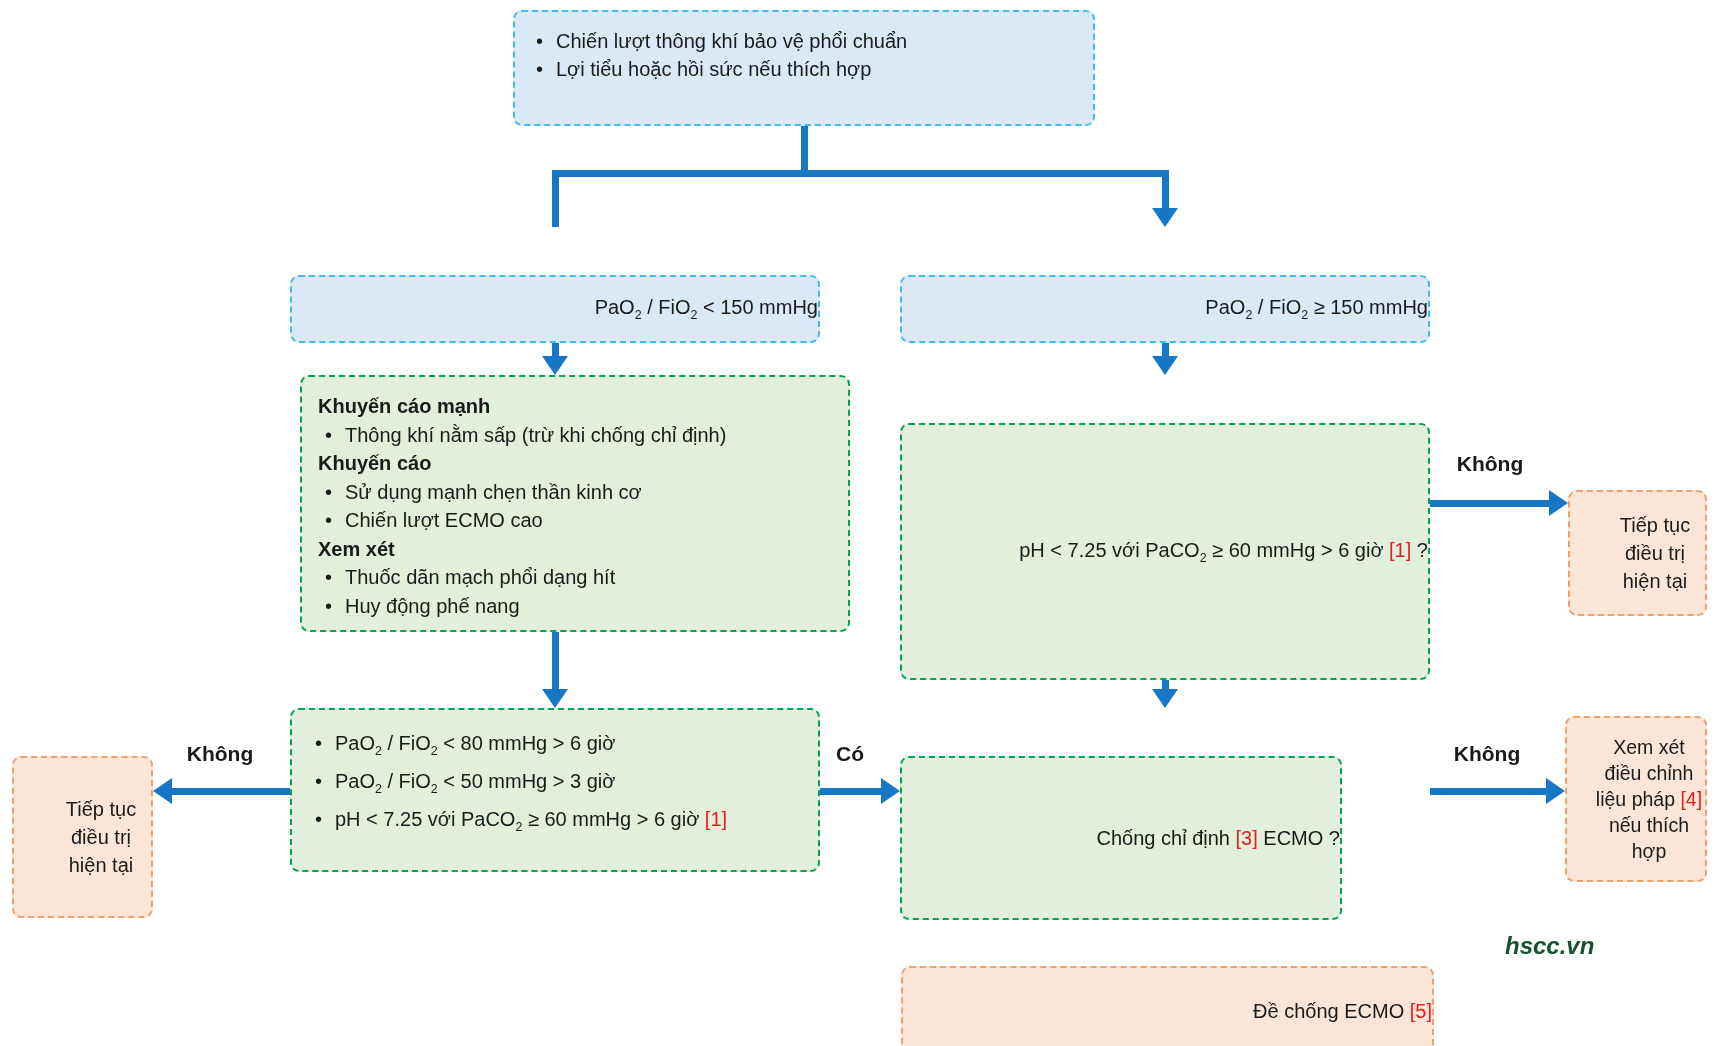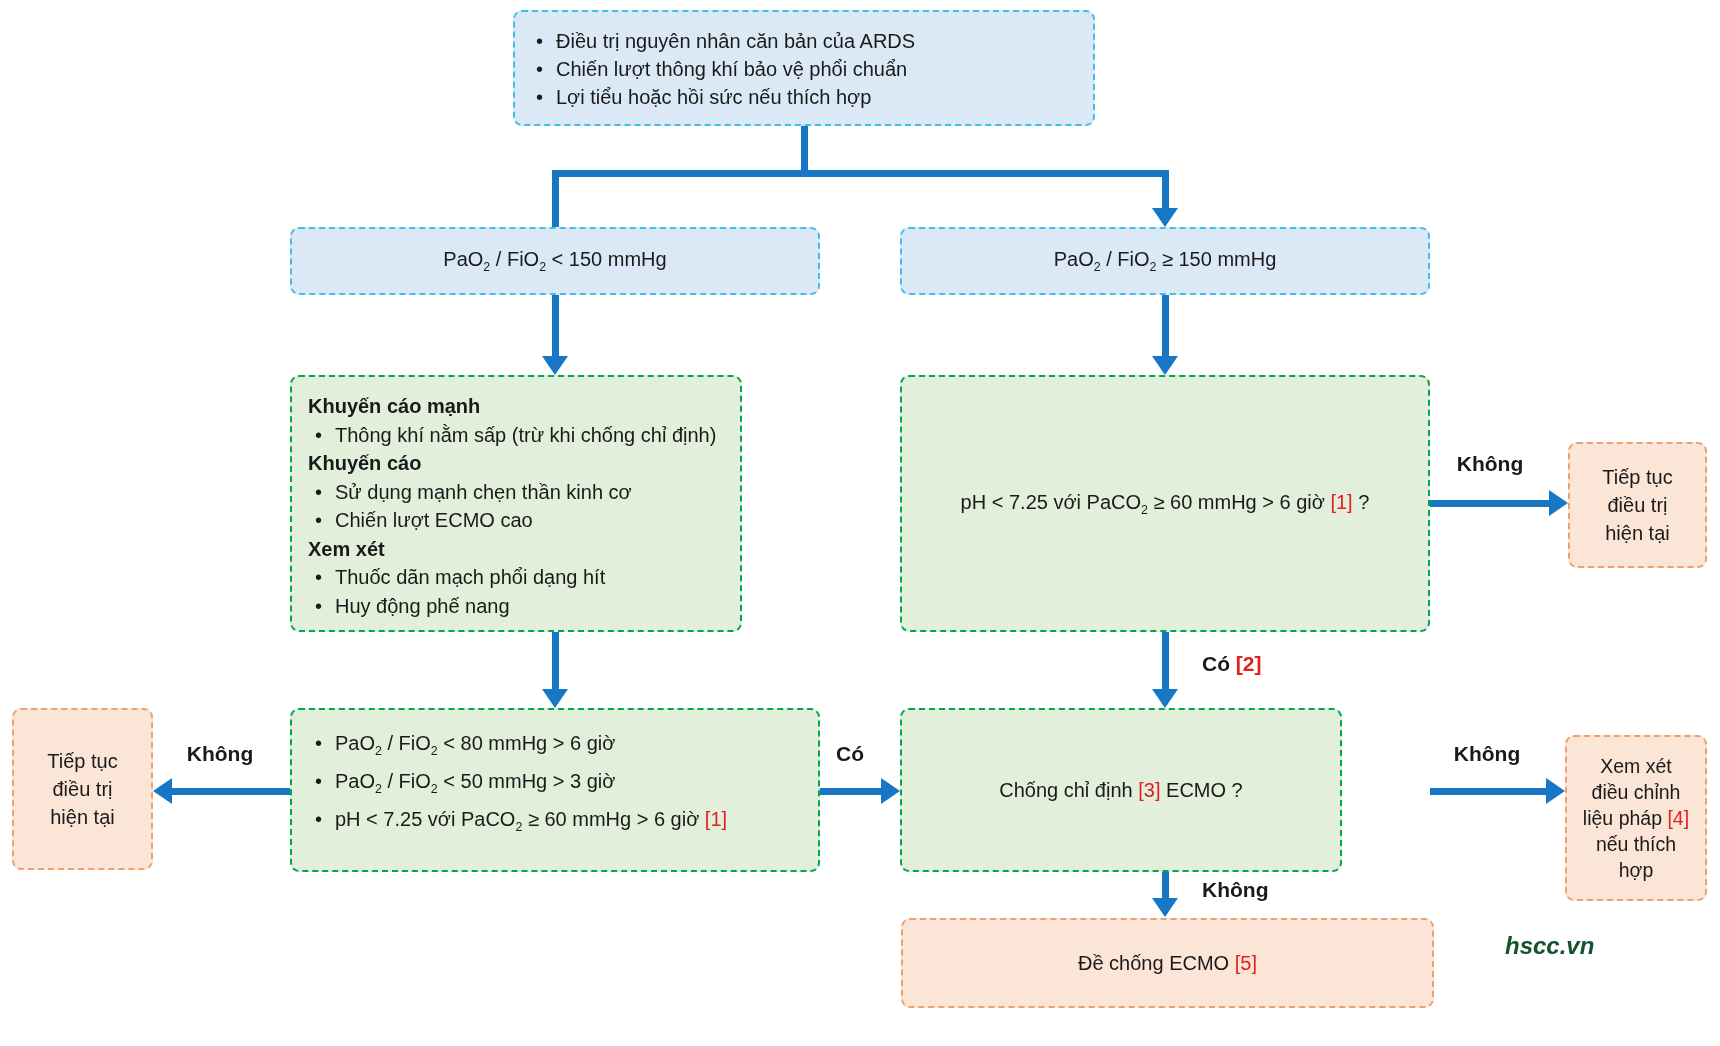--- a/index.html
+++ b/index.html
@@ -5,21 +5,21 @@
   html,body { margin:0; padding:0; background:#ffffff; }
   .canvas {
     position:relative; width:1720px; height:1046px; background:#ffffff;
     font-family:"Liberation Sans", sans-serif; color:var(--c-text,#1a1a1a);
     overflow:hidden;
   }
   .box { position:absolute; box-sizing:border-box; border-radius:9px; font-size:20px; }
   .blue   { background:var(--c-blue_fill,#dbe9f6);  border:2px dashed var(--c-blue_border,#41bee8); }
   .green  { background:var(--c-green_fill,#e2efda); border:2px dashed var(--c-green_border,#00a550); }
   .orange { background:var(--c-orange_fill,#fbe5d6);border:2px dashed var(--c-orange_border,#eda26d); }
-  .center { display:flex; align-items:center; justify-content:center; text-align:center; }
+  .center { display:flex; align-items:center; justify-content:flex-end; text-align:center;margin-top:48px; }
   .hd { font-weight:bold; }
   .li { position:relative; padding-left:27px; }
   .li::before { content:"•"; position:absolute; left:7px; }
   .red { color:var(--c-ref_red,#e32020); }
   .b { font-weight:bold; }
   sub { font-size:0.62em; }
   .line { position:absolute; background:var(--c-arrow,#1777c4); }
   .head { position:absolute; width:0; height:0; }
   .head.down  { border-left:13px solid transparent; border-right:13px solid transparent; border-top:19px solid var(--c-arrow,#1777c4); }
   .head.right { border-top:13px solid transparent; border-bottom:13px solid transparent; border-left:19px solid var(--c-arrow,#1777c4); }
@@ -68,35 +68,34 @@
 
   <div class="lbl" style="left:160px; top:742px; width:120px;">Không</div>
   <div class="lbl" style="left:822px; top:742px; width:56px;">Có</div>
   <div class="lbl" style="left:1434px; top:452px; width:112px;">Không</div>
   <div class="lbl" style="left:1202px; top:652px; width:110px; text-align:left;"><span class="b">Có </span><span class="red b">[2]</span></div>
   <div class="lbl" style="left:1431px; top:742px; width:112px;">Không</div>
   <div class="lbl" style="left:1202px; top:878px; width:110px; text-align:left;">Không</div>
 
   <div class="box blue" style="left:513px; top:10px; width:582px; height:116px;">
     <div class="pad-lines" style="padding-left:14px;">
-      <div class="li">Điều trị nguyên nhân căn bản của ARDS</div>
       <div class="li">Chiến lượt thông khí bảo vệ phổi chuẩn</div>
       <div class="li">Lợi tiểu hoặc hồi sức nếu thích hợp</div>
     </div>
   </div>
 
   <div class="box blue center" style="left:290px; top:227px; width:530px; height:68px;">
     <div><span>PaO</span><sub>2</sub><span> / FiO</span><sub>2</sub><span> &lt; 150 mmHg</span></div>
   </div>
 
   <div class="box blue center" style="left:900px; top:227px; width:530px; height:68px;">
     <div><span>PaO</span><sub>2</sub><span> / FiO</span><sub>2</sub><span> ≥ 150 mmHg</span></div>
   </div>
 
-  <div class="box green" style="left:290px; top:375px; width:452px; height:257px;">
+  <div class="box green" style="left:300px; top:375px; width:550px; height:257px;">
     <div class="pad-lines" style="line-height:28.5px;">
       <div class="hd">Khuyến cáo mạnh</div>
       <div class="li">Thông khí nằm sấp (trừ khi chống chỉ định)</div>
       <div class="hd">Khuyến cáo</div>
       <div class="li">Sử dụng mạnh chẹn thần kinh cơ</div>
       <div class="li">Chiến lượt ECMO cao</div>
       <div class="hd">Xem xét</div>
       <div class="li">Thuốc dãn mạch phổi dạng hít</div>
       <div class="li">Huy động phế nang</div>
     </div>
@@ -119,21 +118,21 @@
       <div class="li"><span>PaO</span><sub>2</sub><span> / FiO</span><sub>2</sub><span> &lt; 80 mmHg &gt; 6 giờ</span></div>
       <div class="li"><span>PaO</span><sub>2</sub><span> / FiO</span><sub>2</sub><span> &lt; 50 mmHg &gt; 3 giờ</span></div>
       <div class="li"><span>pH &lt; 7.25 với PaCO</span><sub>2</sub><span> ≥ 60 mmHg &gt; 6 giờ </span><span class="red">[1]</span></div>
     </div>
   </div>
 
   <div class="box green center" style="left:900px; top:708px; width:442px; height:164px;">
     <div><span>Chống chỉ định </span><span class="red">[3]</span><span> ECMO ?</span></div>
   </div>
 
-  <div class="box orange center" style="left:1565px; top:735px; width:142px; height:166px; font-size:19.5px; line-height:26px;">
+  <div class="box orange center" style="left:1565px; top:668px; width:142px; height:166px; font-size:19.5px; line-height:26px;">
     <div style="width:112px;"><span>Xem xét điều chỉnh liệu pháp </span><span class="red">[4]</span><span> nếu thích hợp</span></div>
   </div>
 
   <div class="box orange center" style="left:901px; top:918px; width:533px; height:90px;">
     <div><span>Đề chống ECMO </span><span class="red">[5]</span></div>
   </div>
 
   <div class="watermark" style="left:1505px; top:932px;">hscc.vn</div>
 
 </div>

